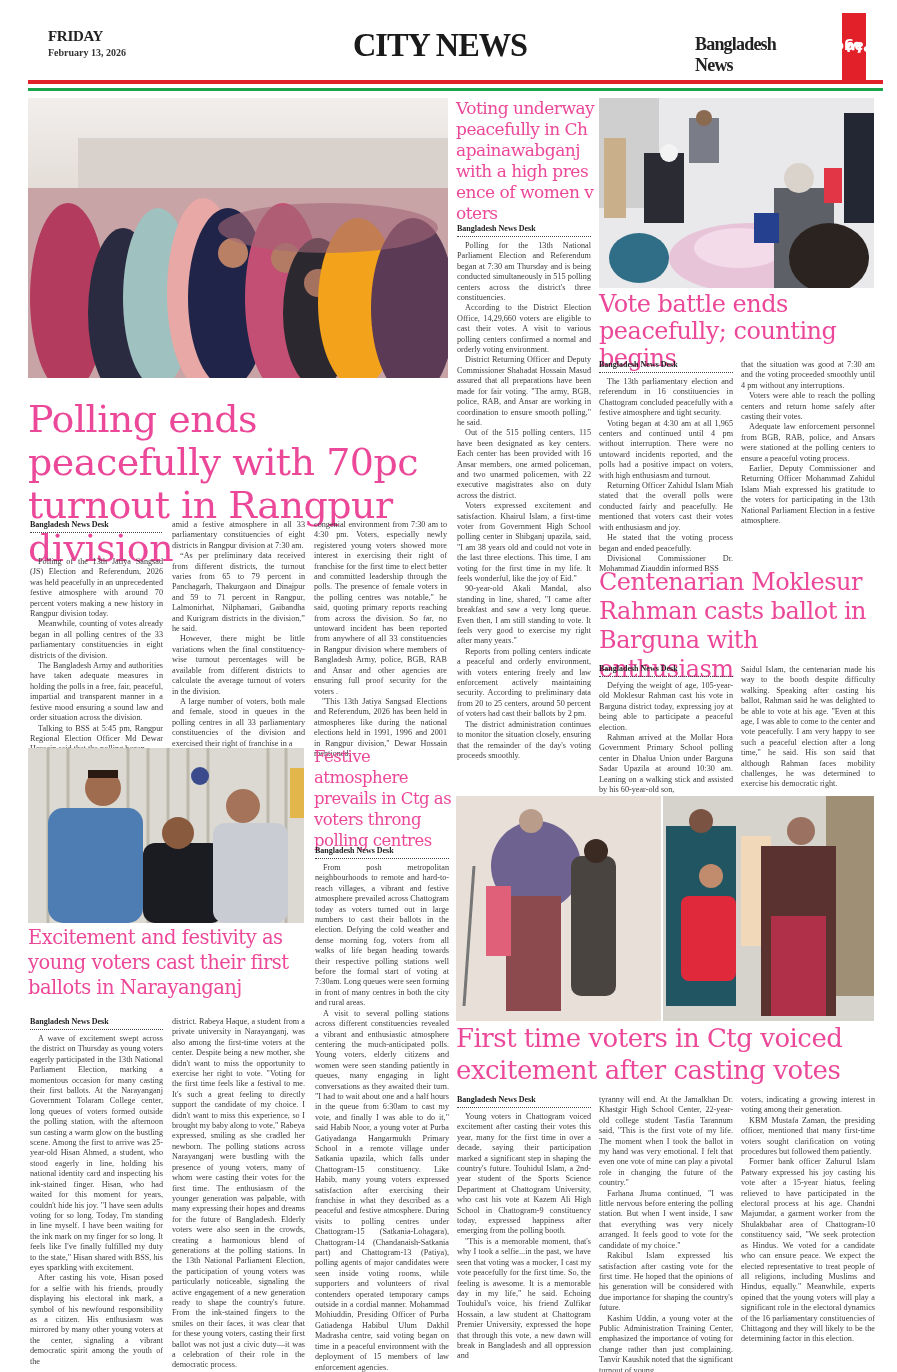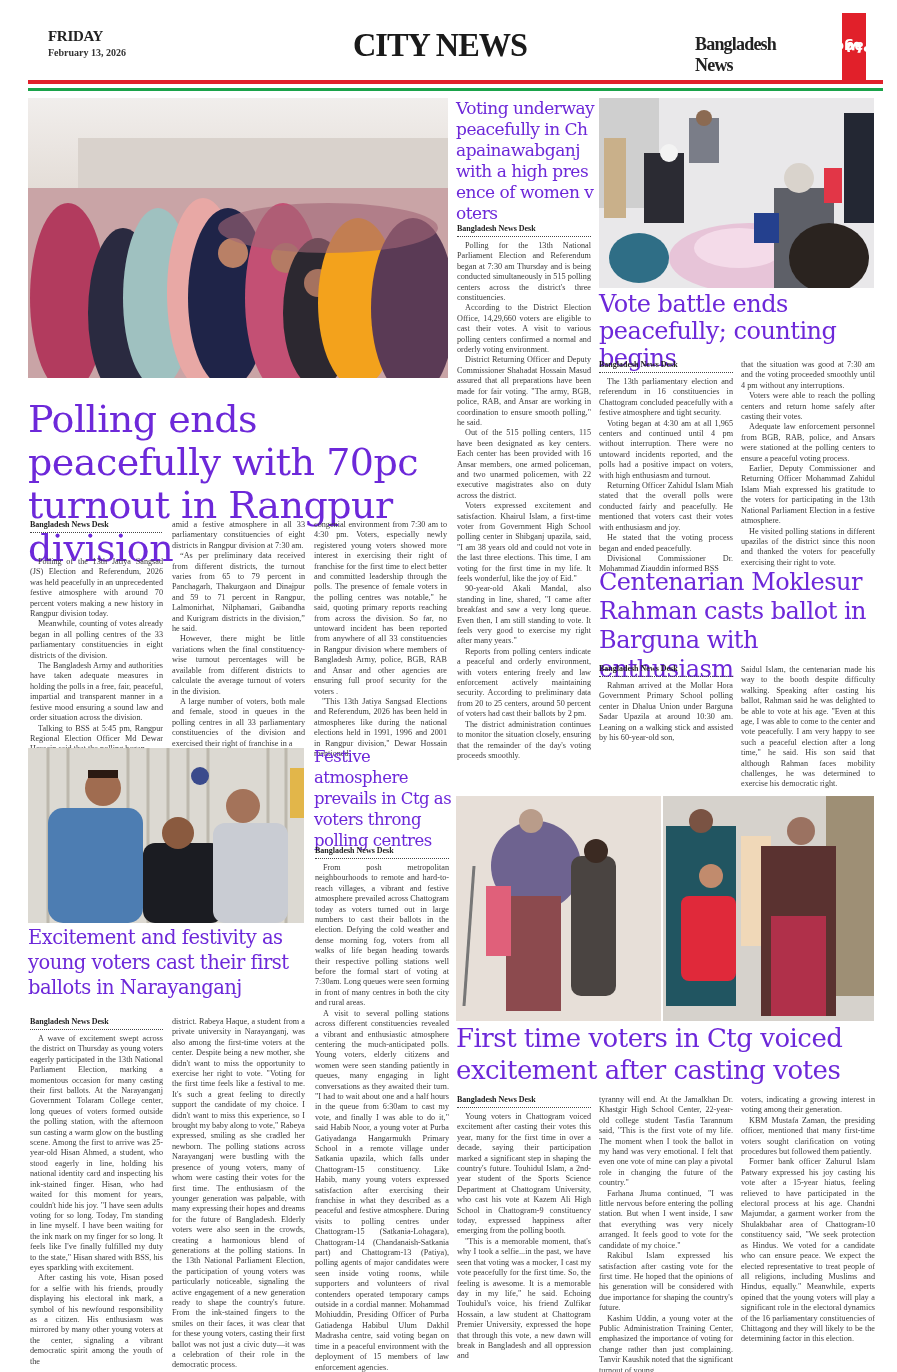--- a/index.html
+++ b/index.html
@@ -13,21 +13,21 @@
   .mh-brand { position: absolute; left: 695px; top: 34px; font-family: "Liberation Serif", serif; font-weight: bold; font-size: 18px; color: #222; letter-spacing: -0.8px; }
   .mh-page { position: absolute; left: 842px; top: 13px; width: 24px; height: 68px; background: #e1202a; }
   .mh-page span { position: absolute; left: 50%; top: 50%; transform: translate(-50%, -50%) rotate(-90deg); color: #fff; font-family: "DejaVu Sans", sans-serif; font-weight: bold; font-size: 14px; white-space: nowrap; }
   .mh-page span b { font-size: 20px; }
   .rule-red { position: absolute; left: 28px; top: 80px; width: 855px; height: 4px; background: #e1202a; }
   .rule-green { position: absolute; left: 28px; top: 88px; width: 855px; height: 3px; background: #1aa34a; }
 
   .photo { position: absolute; overflow: hidden; }
   .photo svg { width: 100%; height: 100%; display: block; }
 
-  .headline { position: absolute; font-family: "DejaVu Serif", serif; color: #6d28d9; font-weight: normal; letter-spacing: -0.5px; }
+  .headline { position: absolute; font-family: "DejaVu Serif", serif; color: #ec4899; font-weight: normal; letter-spacing: -0.5px; }
   .byline { position: absolute; font-family: "Liberation Serif", serif; font-weight: bold; font-size: 8px; color: #222; padding-bottom: 3px; border-bottom: 1.5px dotted #444; }
   .body { position: absolute; font-family: "Liberation Serif", serif; font-size: 8.2px; line-height: 10.4px; color: #3a3a3a; text-align: justify; hyphens: auto; }
   .body p { text-indent: 8px; }
   .body p.noindent { text-indent: 0; }
 </style>
 </head>
 <body>
 
 <header class="masthead">
   <div class="mh-day">FRIDAY</div>
@@ -132,28 +132,28 @@
     <p>Voting began at 4:30 am at all 1,965 centers and continued until 4 pm without interruption. There were no untoward incidents reported, and the polls had a positive impact on voters, with high enthusiasm and turnout.</p>
     <p>Returning Officer Zahidul Islam Miah stated that the overall polls were conducted fairly and peacefully. He mentioned that voters cast their votes with enthusiasm and joy.</p>
     <p>He stated that the voting process began and ended peacefully.</p>
     <p>Divisional Commissioner Dr. Mohammad Ziauddin informed BSS</p>
   </div>
   <div class="body" style="left:741px;top:360px;width:134px;">
     <p class="noindent">that the situation was good at 7:30 am and the voting proceeded smoothly until 4 pm without any interruptions.</p>
     <p>Voters were able to reach the polling centers and return home safely after casting their votes.</p>
     <p>Adequate law enforcement personnel from BGB, RAB, police, and Ansars were stationed at the polling centers to ensure a peaceful voting process.</p>
     <p>Earlier, Deputy Commissioner and Returning Officer Mohammad Zahidul Islam Miah expressed his gratitude to the voters for participating in the 13th National Parliament Election in a festive atmosphere.</p>
-    <p>He visited polling stations in different upazilas of the district since this noon and thanked the voters for peacefully exercising their right to vote.</p>
   </div>
 </article>
 
 <article>
   <h2 class="headline" style="left:599px;top:568px;width:290px;font-size:24px;line-height:29px;">Centenarian Moklesur Rahman casts ballot in Barguna with enthusiasm</h2>
   <div class="byline" style="left:599px;top:664px;width:134px;">Bangladesh News Desk</div>
   <div class="body" style="left:599px;top:681px;width:134px;">
+    <p>Defying the weight of age, 105-year-old Moklesur Rahman cast his vote in Barguna district today, expressing joy at being able to participate a peaceful election.</p>
     <p>Rahman arrived at the Mollar Hora Government Primary School polling center in Dhalua Union under Barguna Sadar Upazila at around 10:30 am. Leaning on a walking stick and assisted by his 60-year-old son,</p>
   </div>
   <div class="body" style="left:741px;top:665px;width:134px;">
     <p class="noindent">Saidul Islam, the centenarian made his way to the booth despite difficulty walking. Speaking after casting his ballot, Rahman said he was delighted to be able to vote at his age. "Even at this age, I was able to come to the center and vote peacefully. I am very happy to see such a peaceful election after a long time," he said. His son said that although Rahman faces mobility challenges, he was determined to exercise his democratic right.</p>
   </div>
 </article>
 
 <article>
   <div class="photo" style="left:28px;top:748px;width:276px;height:175px;">
     <svg viewBox="0 0 276 175" preserveAspectRatio="none">

